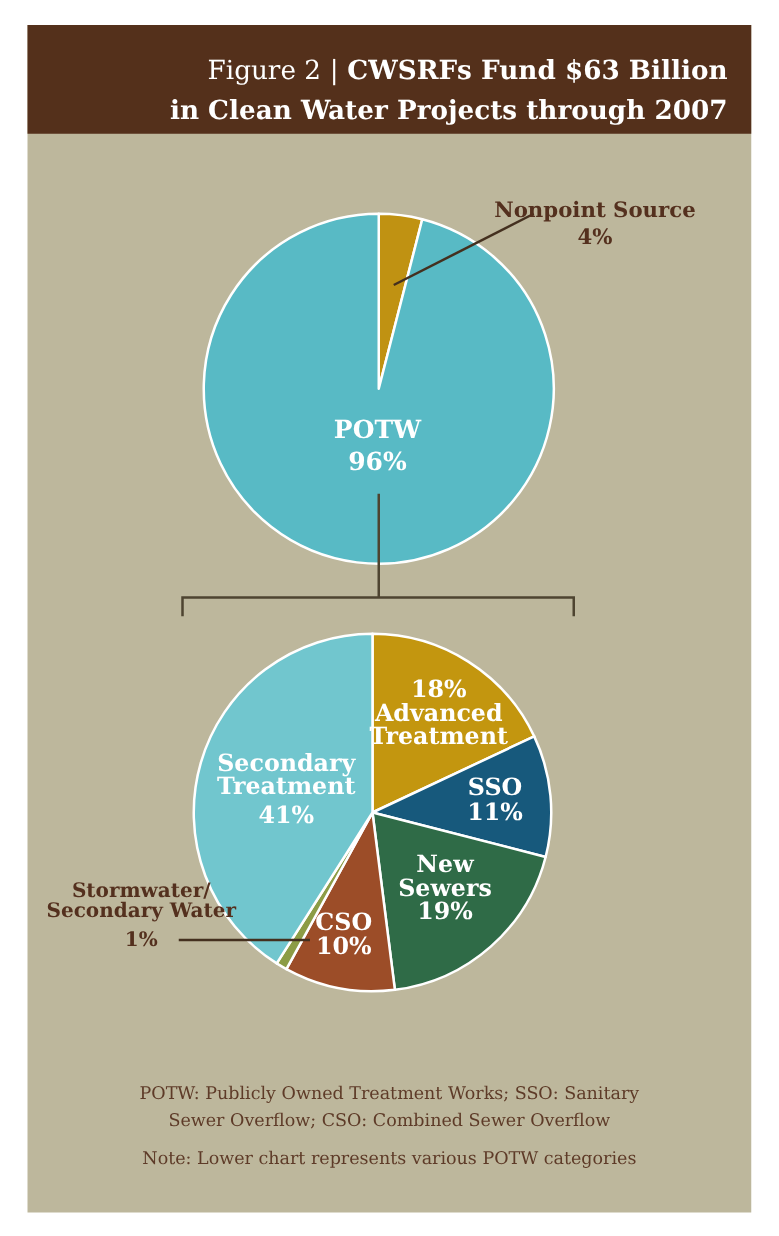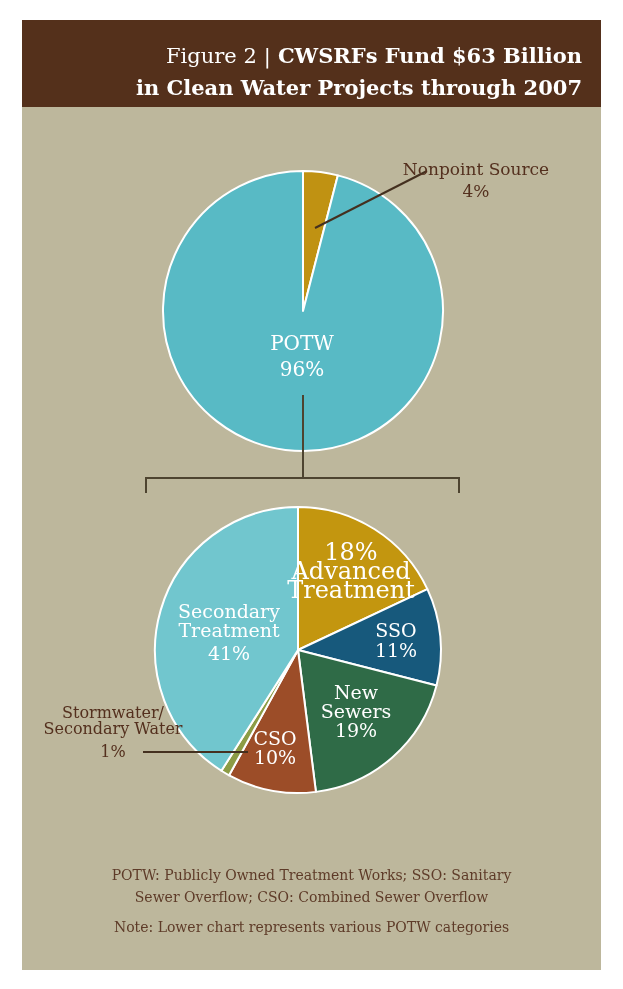--- a/index.html
+++ b/index.html
@@ -12,31 +12,31 @@
     position:absolute;left:22px;top:20px;width:579px;height:87px;box-sizing:border-box;
     background:var(--header-bg,#54301B);color:var(--header-text,#fff);
     text-align:right;padding:20px 19px 0 0;font-size:21px;line-height:31px;
   }
   .header .light{font-weight:400;}
   .header .bold{font-weight:700;}
   .header .divider{font-weight:400;padding:0 7px;}
   svg.overlay{position:absolute;left:0;top:0;}
   .float-label{
     position:absolute;transform:translate(-50%,-50%);
-    text-align:center;font-weight:400;white-space:nowrap;
+    text-align:center;font-weight:700;white-space:nowrap;
   }
   .float-label span{display:block;}
   .on-pie{color:var(--pie-label-text,#fff);}
   .callout{color:var(--label-brown,#54301E);}
   .potw-label{font-size:20px;line-height:26px;}
   .nonpoint-label{font-size:17px;line-height:19px;}
   .nonpoint-label .gap{margin-top:3px;}
   .storm-label{font-size:16px;line-height:16px;}
   .storm-label .gap{margin-top:7px;}
-  .adv-label{font-size:24px;line-height:19px;}
+  .adv-label{font-size:19px;line-height:19px;}
   .sso-label{font-size:19px;line-height:20px;}
   .new-label{font-size:19px;line-height:19px;}
   .cso-label{font-size:19px;line-height:19px;}
   .sec-label{font-size:19px;line-height:19px;}
   .sec-label .gap{margin-top:4px;}
   .footer{
     position:absolute;left:22px;top:864px;width:579px;text-align:center;
     color:var(--footer-text,#5E3B28);font-size:14px;line-height:22px;font-weight:400;
   }
   .footer .note-line{margin-top:8px;}

